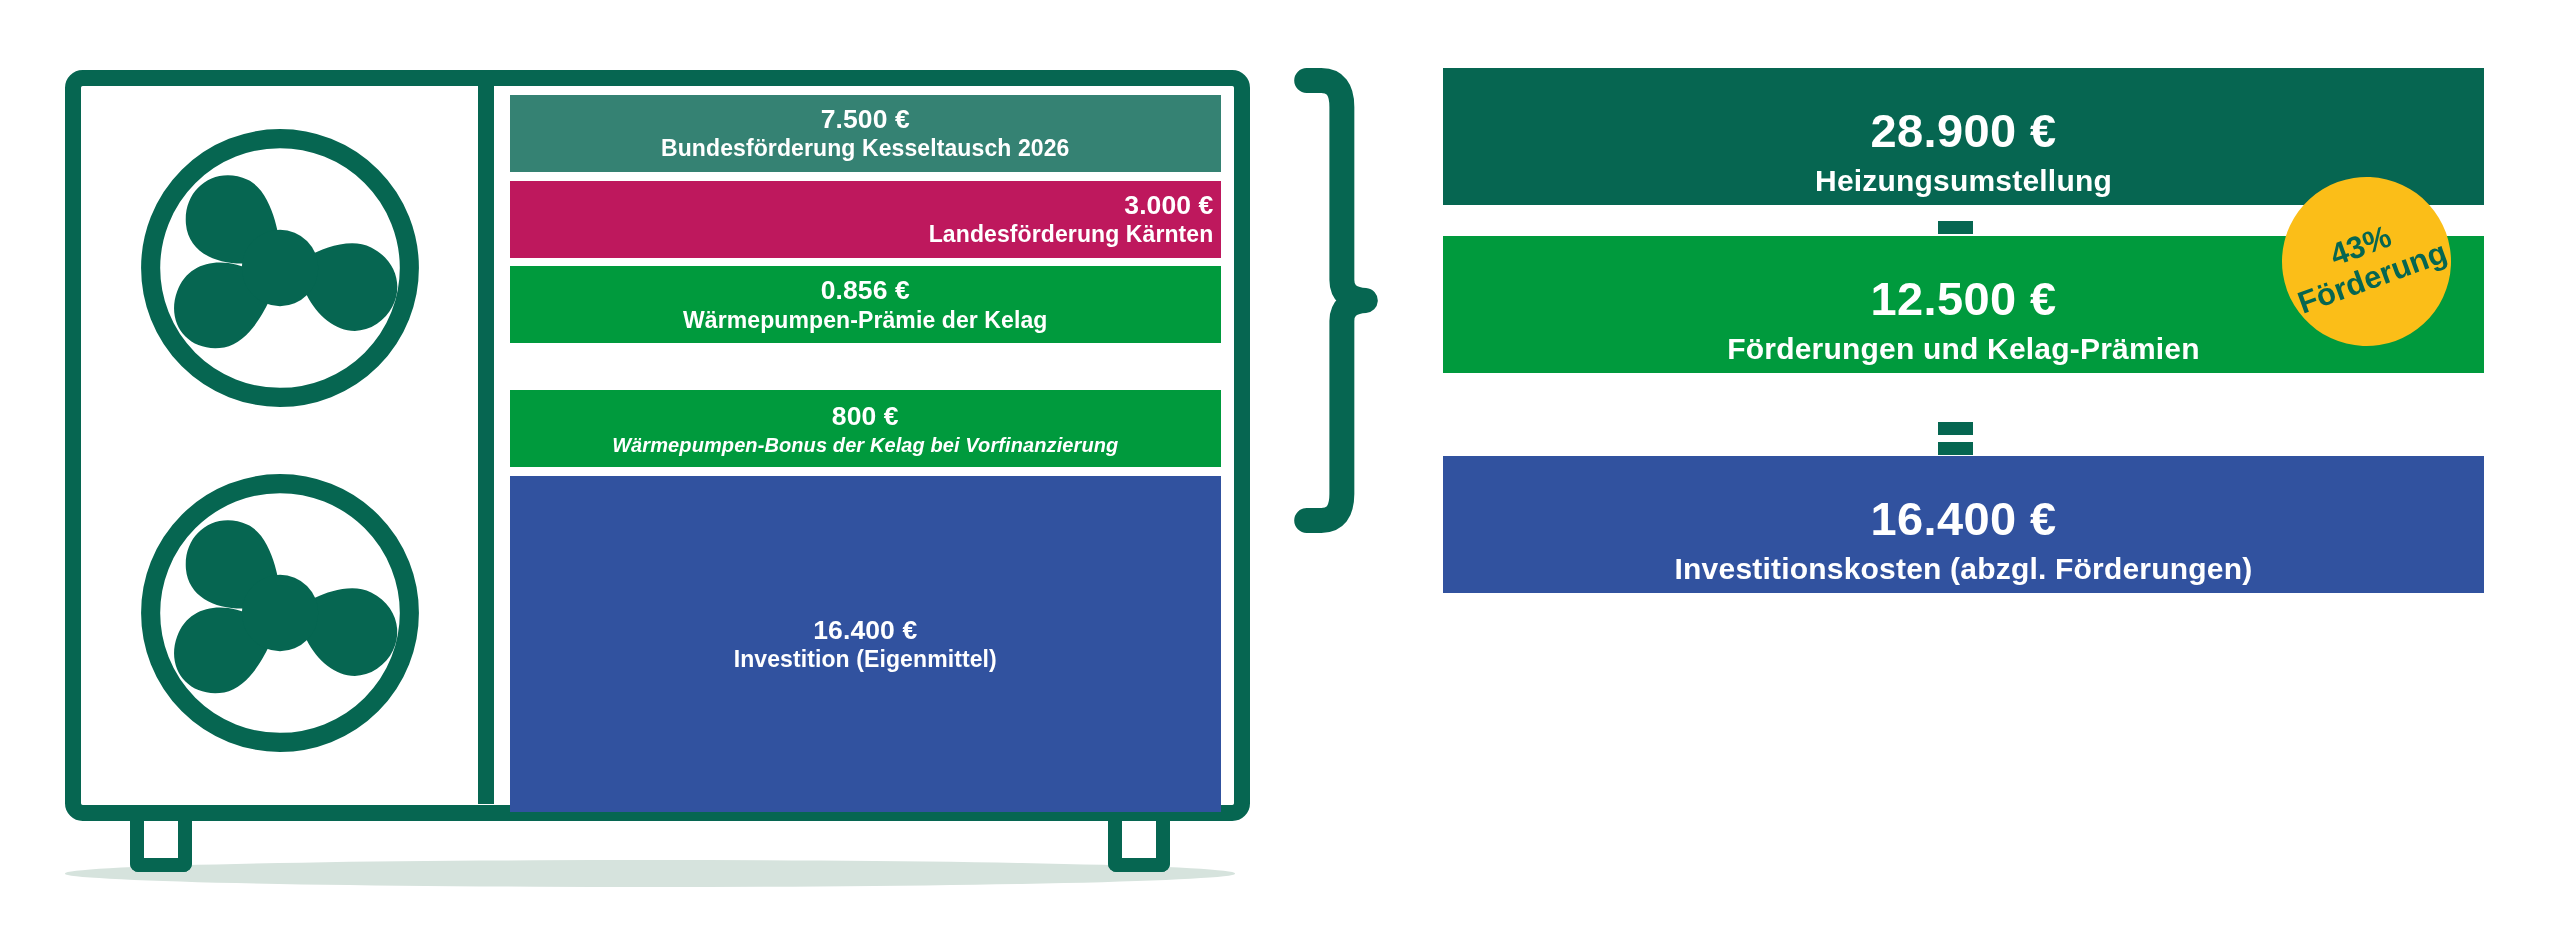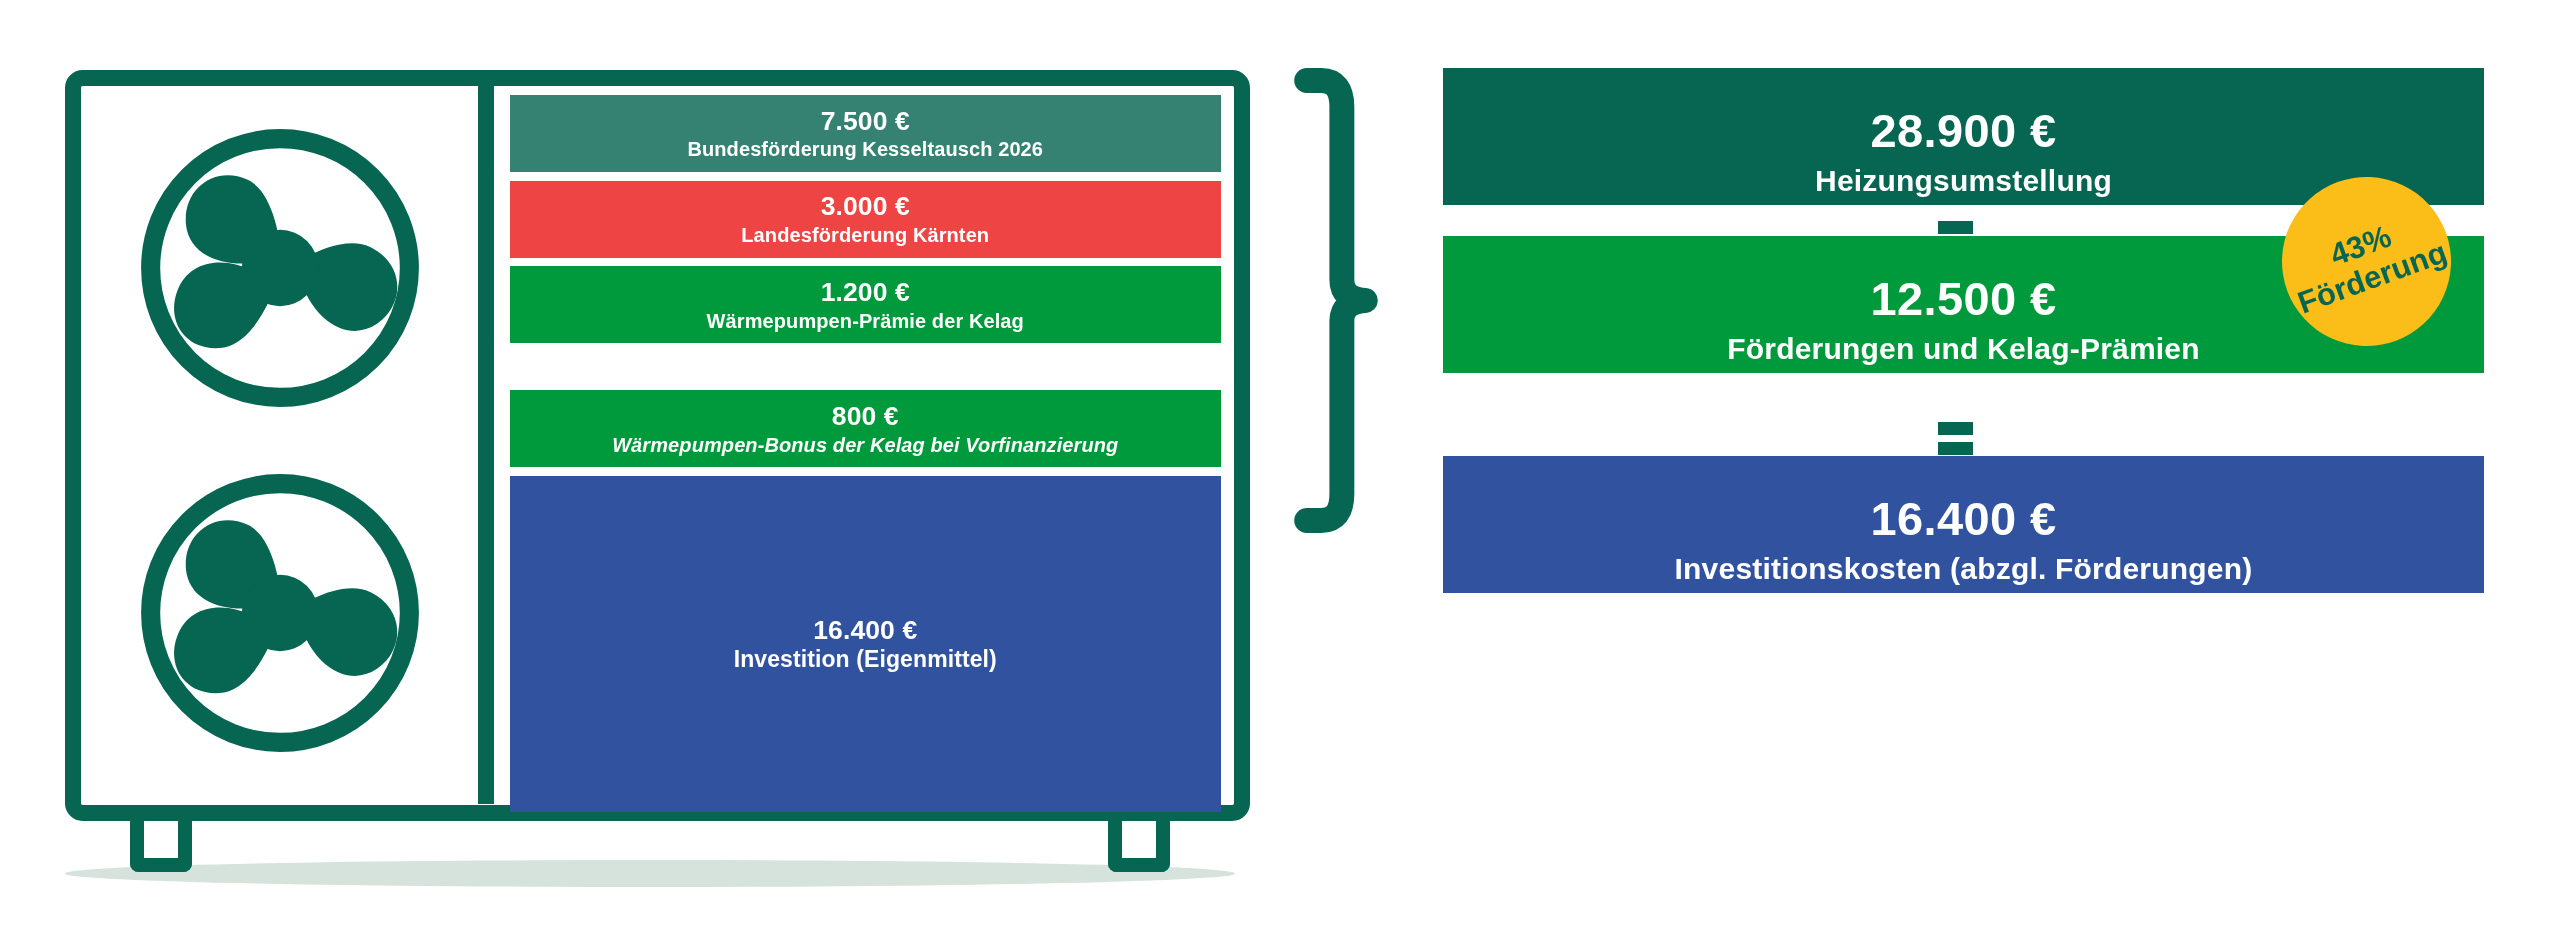--- a/index.html
+++ b/index.html
@@ -119,26 +119,26 @@
   }
   .bar:last-child { margin-bottom: 0; }
   .bar .amt {
     font-weight: bold;
     font-size: 26.5px;
     line-height: 1.18;
     letter-spacing: 0.1px;
   }
   .bar .lbl {
     font-weight: bold;
-    font-size: 20px;
+    font-size: 23px;
     line-height: 1.2;
     letter-spacing: 0.1px;
   }
   .bar.b0 { background: #358273; height: 77px; }
-  .bar.b1 { background: #ef4444; height: 77px; }
+  .bar.b1 { background: #be185d; height: 77px; align-items: flex-end; }
   .bar.b2 { background: #009a3d; height: 77px; }
   .bar.b3 { background: #009a3d; height: 77px; margin-top: 47px; }
   .bar.b3 .lbl { font-size: 20px; font-style: italic; }
   .bar.b4 { background: #31529f; height: 336px; }
   .bar.b4 .amt { font-size: 26.5px; }
   .bar.b4 .lbl { font-size: 23px; }
 
   
   #brace {
     position: absolute;
@@ -269,21 +269,21 @@
         <div class="amt">7.500 €</div>
         <div class="lbl">Bundesförderung Kesseltausch 2026</div>
       </div>
 
       <div class="bar b1">
         <div class="amt">3.000 €</div>
         <div class="lbl">Landesförderung Kärnten</div>
       </div>
 
       <div class="bar b2">
-        <div class="amt">1.200 €</div>
+        <div class="amt">0.856 €</div>
         <div class="lbl">Wärmepumpen-Prämie der Kelag</div>
       </div>
 
       <div class="bar b3">
         <div class="amt">800 €</div>
         <div class="lbl">Wärmepumpen-Bonus der Kelag bei Vorfinanzierung</div>
       </div>
 
       <div class="bar b4">
         <div class="amt">16.400 €</div>

